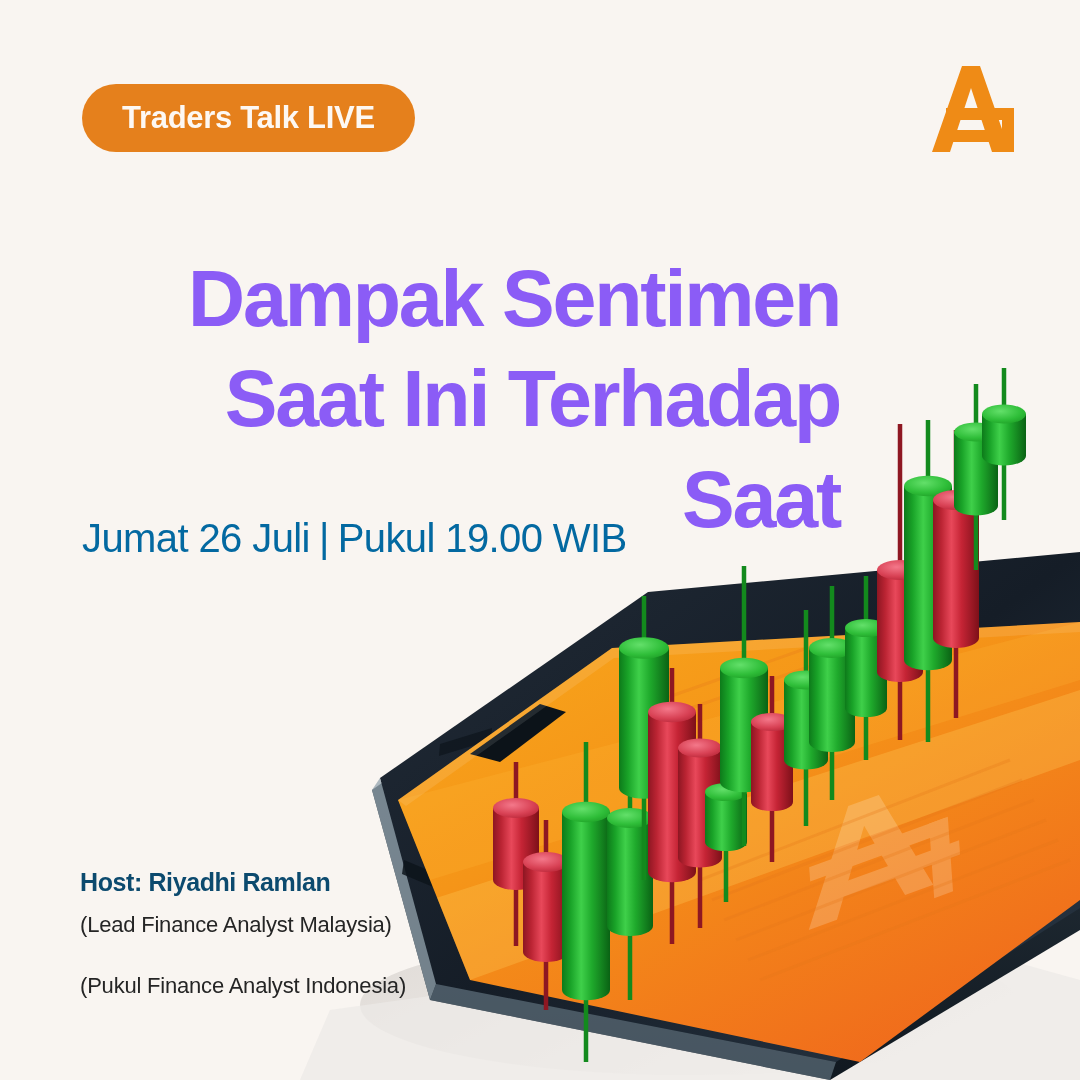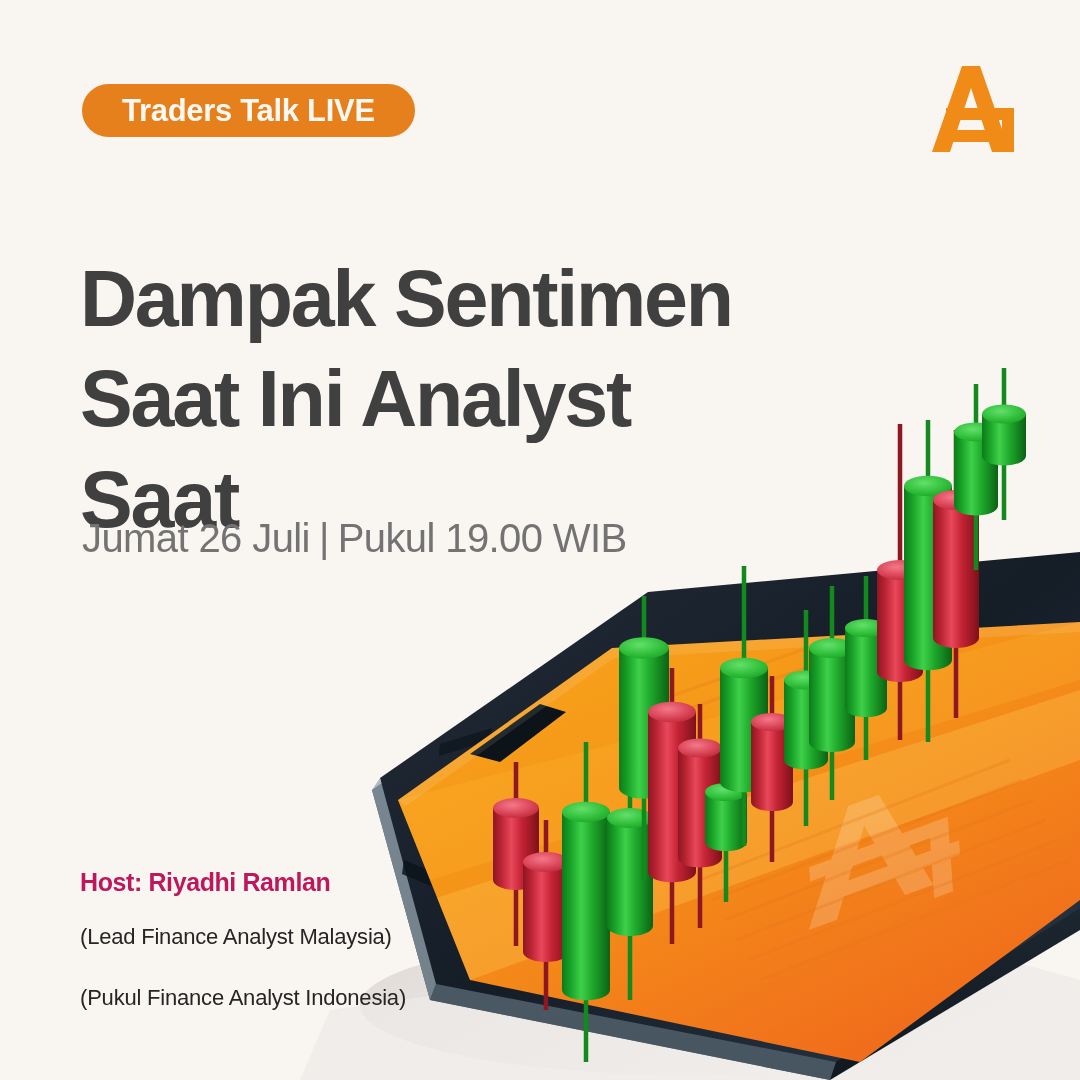--- a/index.html
+++ b/index.html
@@ -20,82 +20,83 @@
   
   #art{position:absolute;inset:0;z-index:1;}
   #art svg{display:block;width:1080px;height:1080px;}
 
   
   #content{position:relative;z-index:3;width:1080px;height:1080px;}
 
   
   .badge{
     position:absolute;left:82px;top:84px;
-    height:53px;box-sizing:border-box;
+    height:68px;box-sizing:border-box;
     display:flex;align-items:center;justify-content:center;
     padding:0 40px;
     background:#e5801c;
     border-radius:36px;
     color:#fdf8f3;
     font-size:31px;font-weight:bold;
     letter-spacing:-0.3px;
     white-space:nowrap;
   }
 
   
   .logo{position:absolute;right:52px;top:60px;width:104px;height:100px;}
   .logo svg{display:block;}
 
   
   .headline{
     position:absolute;left:80px;top:196px;
     width:760px;
-    color:#404040;
+    color:#8b5cf6;
     font-size:79px;
     font-weight:bold;
     line-height:1.27;
     letter-spacing:-2.2px;
+    text-align:right;
   }
   .headline .hl-line{display:block;}
 
   
   .dateline{
     position:absolute;left:82px;top:516px;
-    color:#737373;
+    color:#0369a1;
     font-size:40px;
     font-weight:400;
     letter-spacing:-0.6px;
     white-space:nowrap;
     text-align:center;
   }
   .dateline .sep{
     display:inline-block;
     margin:0 9px;
     font-weight:300;
   }
 
   
   .credits{position:absolute;left:80px;top:866px;width:560px;}
   .credit-block{margin-bottom:30px;}
   .credit-block:last-child{margin-bottom:0;}
   .credit-name{
-    color:#be185d;
+    color:#0c4a6e;
     font-size:25px;
     font-weight:bold;
     letter-spacing:-0.4px;
     line-height:1.3;
     white-space:nowrap;
   }
   .credit-role{
     color:#252525;
     font-size:22px;
     font-weight:400;
     letter-spacing:-0.2px;
     line-height:1.45;
-    margin-top:22px;
+    margin-top:10px;
     white-space:nowrap;
   }
 </style>
 </head>
 <body>
 
 <div id="poster">
 
   <div id="art">
     <svg viewBox="0 0 1080 1080" xmlns="http://www.w3.org/2000/svg">
@@ -303,21 +304,21 @@
           <path d="M 8 92 L 38 6 L 56 6 L 86 92 L 68 92 L 47 28 L 26 92 Z"></path>
           <rect x="22" y="48" width="68" height="12"></rect>
           <rect x="16" y="70" width="74" height="12"></rect>
           <rect x="78" y="48" width="12" height="44"></rect>
         </g>
       </svg>
     </div>
 
     <h1 class="headline">
       <span class="hl-line">Dampak Sentimen</span>
-      <span class="hl-line">Saat Ini Analyst</span>
+      <span class="hl-line">Saat Ini Terhadap</span>
       <span class="hl-line">Saat</span>
     </h1>
 
     <div class="dateline">
       <span>Jumat 26 Juli</span><span class="sep">|</span><span>Pukul 19.00 WIB</span>
     </div>
 
     <div class="credits">
       <div class="credit-block">
         <div class="credit-name">Host: Riyadhi Ramlan</div>

